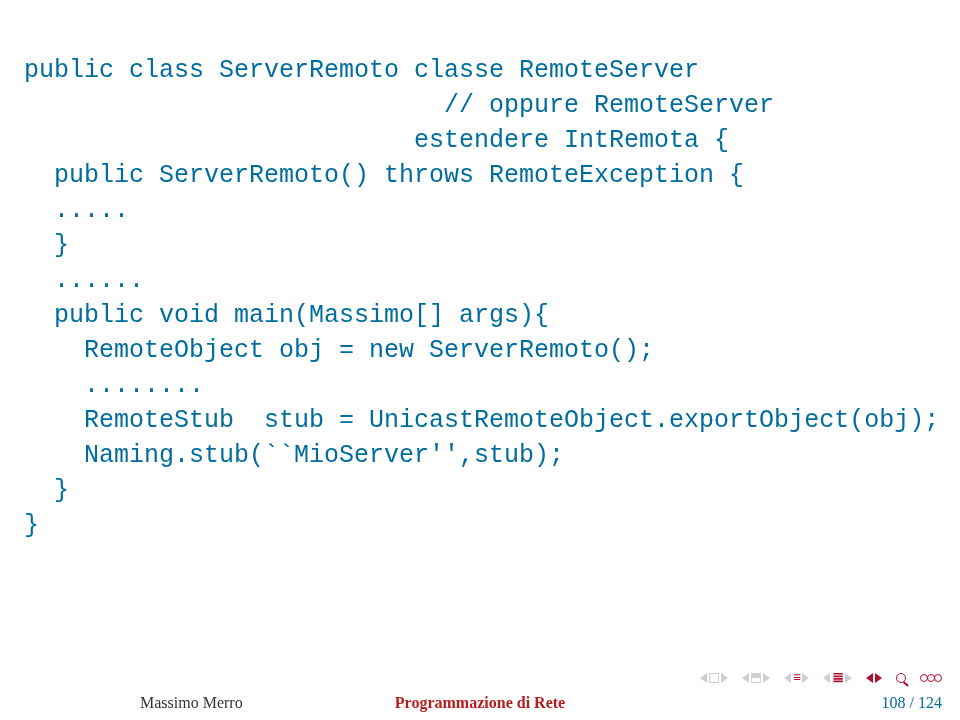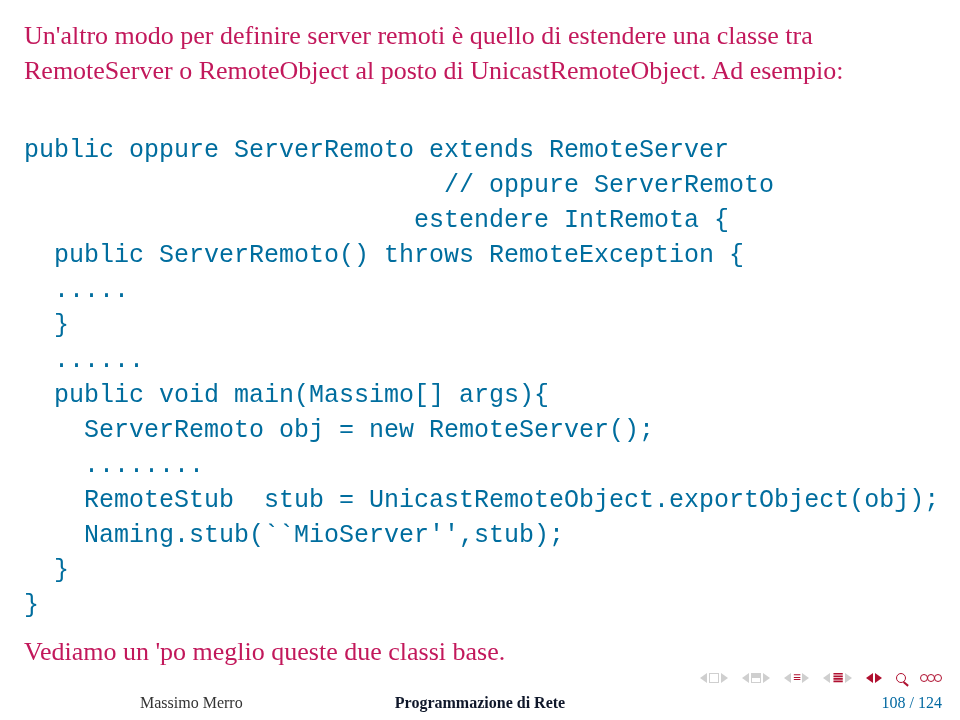--- a/index.html
+++ b/index.html
@@ -3,57 +3,55 @@
 <meta charset="utf-8">
 <style>
   * { margin: 0; padding: 0; box-sizing: border-box; }
   html, body { width: 960px; height: 720px; background: #fff; font-family: Georgia, 'Times New Roman', serif; overflow: hidden; }
   .slide { position: relative; width: 960px; height: 720px; padding: 18px 24px 0 24px; }
   .intro { color: #c2185b; font-size: 26px; line-height: 1.35; margin-bottom: 10px; }
   .code { font-family: 'Courier New', Courier, monospace; color: #006d9e; font-size: 25px; line-height: 1.4; white-space: pre; }
   .outro { color: #c2185b; font-size: 26px; margin-top: 14px; }
   .footer { position: absolute; left: 0; right: 0; bottom: 0; height: 30px; display: flex; align-items: center; justify-content: space-between; padding: 0 18px 4px 140px; font-size: 16px; }
   .footer .author { color: #333; }
-  .footer .title { color: #0f172a; font-weight: bold; position: absolute; left: 50%; transform: translateX(-50%); }
+  .footer .title { color: #b91c1c; font-weight: bold; position: absolute; left: 50%; transform: translateX(-50%); }
   .footer .pager { color: #0369a1; }
   .navbar { position: absolute; right: 18px; bottom: 34px; display: flex; gap: 14px; align-items: center; color: #bfbfbf; font-size: 14px; }
   .navgroup { display: flex; gap: 2px; align-items: center; }
   .tri { width: 0; height: 0; display: inline-block; border-top: 5px solid transparent; border-bottom: 5px solid transparent; }
   .tri-left { border-right: 7px solid #cfcfcf; }
   .tri-right { border-left: 7px solid #cfcfcf; }
   .box { width: 10px; height: 10px; border: 1px solid #cfcfcf; display: inline-block; }
   .lines { color: #b01030; font-family: Georgia, serif; font-weight: bold; letter-spacing: -1px; }
   .circ { display: inline-flex; gap: 2px; }
   .circ span { width: 8px; height: 8px; border: 1px solid #b01030; border-radius: 50%; display: inline-block; }
   .magnify { width: 10px; height: 10px; border: 1.5px solid #b01030; border-radius: 50%; display: inline-block; position: relative; }
   .magnify::after { content: ""; position: absolute; width: 6px; height: 1.5px; background: #b01030; bottom: -3px; right: -4px; transform: rotate(40deg); }
 </style>
 </head>
 <body>
 
 <div class="slide">
-  <p class="intro">Un'altro modo per definire server remoti è quello di estendere una classe tra RemoteServer o RemoteObject al posto di UnicastRemoteObject. Ad esempio:</p>
 
   <div class="code">
-<span>public oppure ServerRemoto extends RemoteServer</span>
-<span>                            // oppure ServerRemoto</span>
+<span>public class ServerRemoto classe RemoteServer</span>
+<span>                            // oppure RemoteServer</span>
 <span>                          estendere IntRemota {</span>
 <span>  public ServerRemoto() throws RemoteException {</span>
 <span>  .....</span>
 <span>  }</span>
 <span>  ......</span>
 <span>  public void main(Massimo[] args){</span>
-<span>    ServerRemoto obj = new RemoteServer();</span>
+<span>    RemoteObject obj = new ServerRemoto();</span>
 <span>    ........</span>
 <span>    RemoteStub  stub = UnicastRemoteObject.exportObject(obj);</span>
 <span>    Naming.stub(``MioServer'',stub);</span>
 <span>  }</span>
 <span>}</span></div>
 
-  <p class="outro">Vediamo un 'po meglio queste due classi base.</p>
 
   <div class="navbar">
     <span class="navgroup">
       <span class="tri tri-left"></span>
       <span class="box"></span>
       <span class="tri tri-right"></span>
     </span>
     <span class="navgroup">
       <span class="tri tri-left"></span>
       <span class="box" style="background:linear-gradient(#cfcfcf 50%, transparent 50%);"></span>

